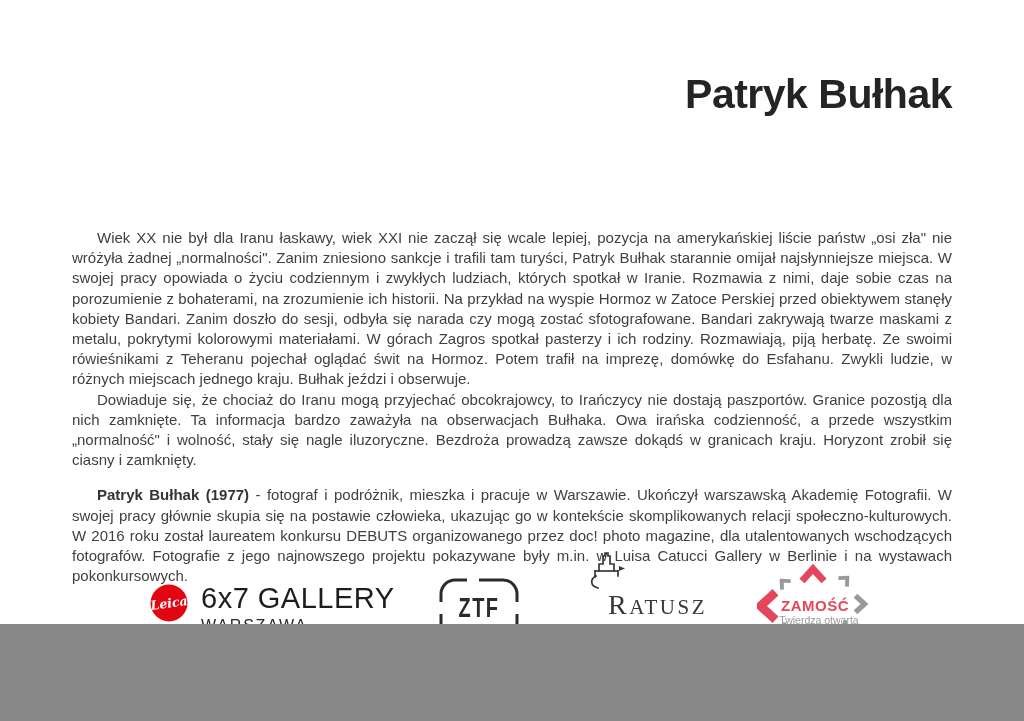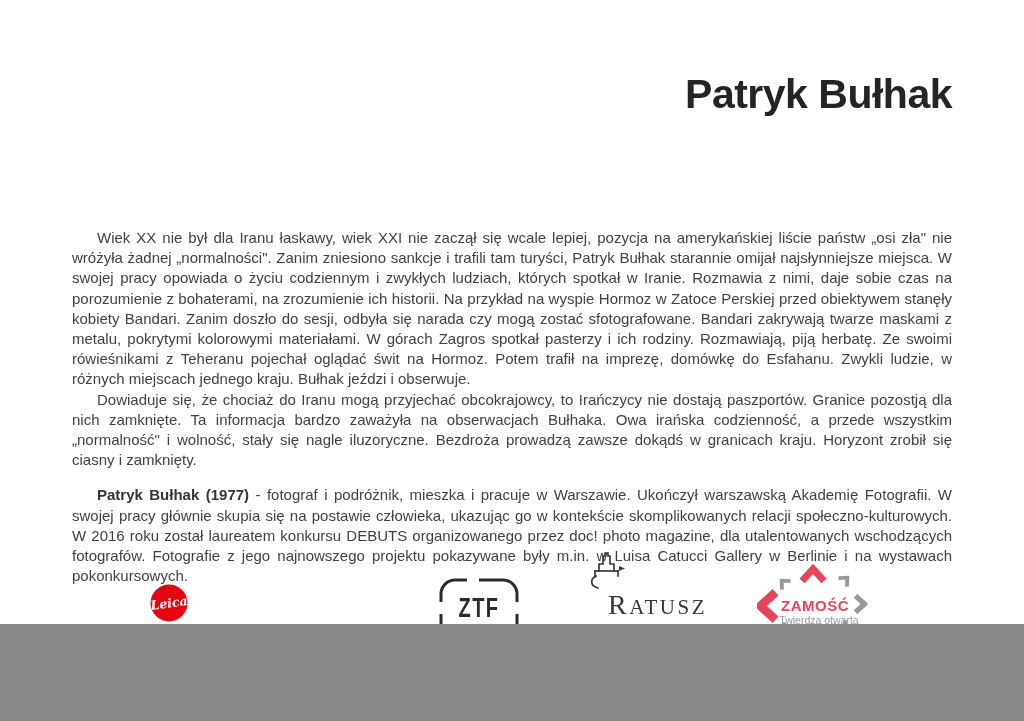--- a/index.html
+++ b/index.html
@@ -84,20 +84,24 @@
 
   <section class="logos-strip">
 
     <div class="logo leica-logo">
       <span>
         <svg width="38" height="38" viewBox="0 0 38 38" aria-hidden="true">
           <circle cx="19" cy="19" r="18.5" fill="#e20612"></circle>
           <text x="19" y="23.5" text-anchor="middle" font-family="DejaVu Serif, serif" font-style="italic" font-weight="bold" font-size="12.5" fill="#ffffff" transform="rotate(-8 19 19)">Leica</text>
         </svg>
       </span>
+      <span class="leica-text">
+        <div class="leica-gallery">6x7 GALLERY</div>
+        <div class="leica-city">WARSZAWA</div>
+      </span>
     </div>
 
     <div class="logo ztf-logo">
       <svg width="84" height="64" viewBox="0 0 84 64" aria-hidden="true">
         <rect x="4" y="4" width="76" height="56" rx="14" fill="none" stroke="#2b2b2b" stroke-width="3"></rect>
         <line x1="30" y1="4" x2="42" y2="4" stroke="#ffffff" stroke-width="6"></line>
         <line x1="40" y1="60" x2="52" y2="60" stroke="#ffffff" stroke-width="6"></line>
         <line x1="4" y1="26" x2="4" y2="38" stroke="#ffffff" stroke-width="6"></line>
         <line x1="80" y1="26" x2="80" y2="38" stroke="#ffffff" stroke-width="6"></line>
         <text x="0" y="0" text-anchor="middle" font-family="Liberation Sans, sans-serif" font-weight="bold" font-size="27" letter-spacing="2" fill="#2b2b2b" transform="translate(42,41) scale(0.74,1)">ZTF</text>

